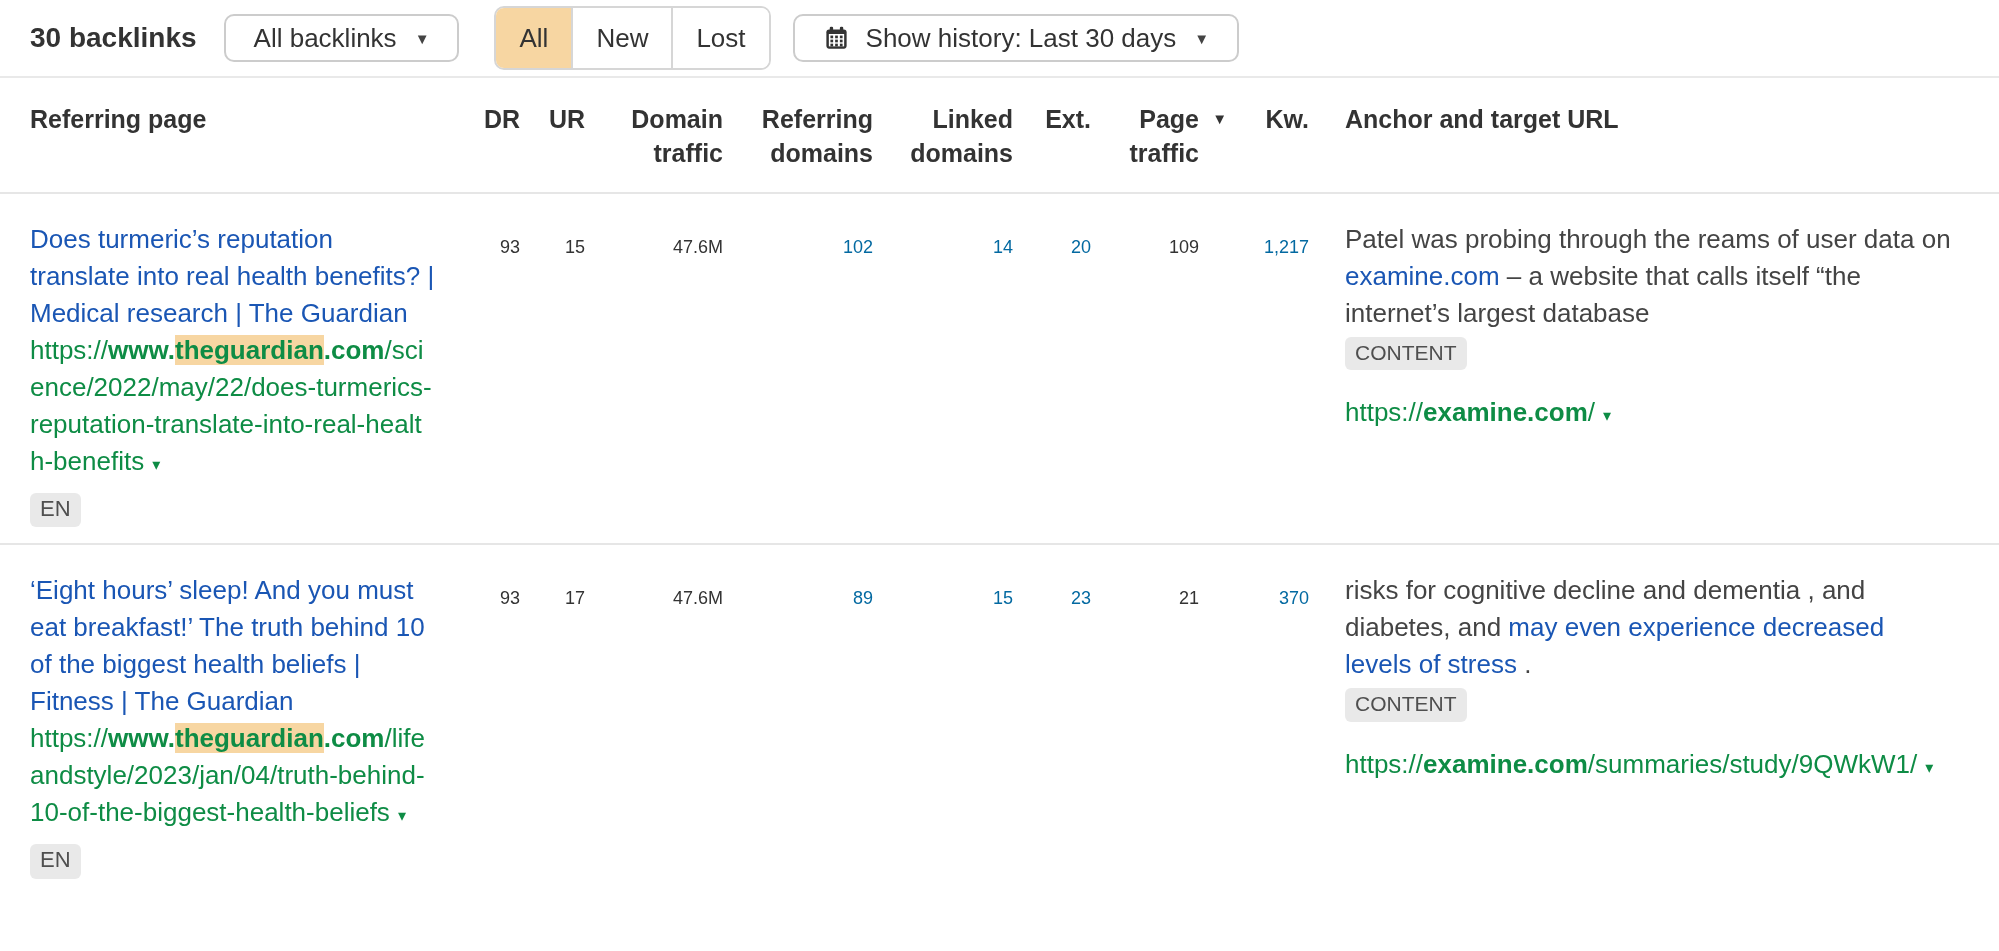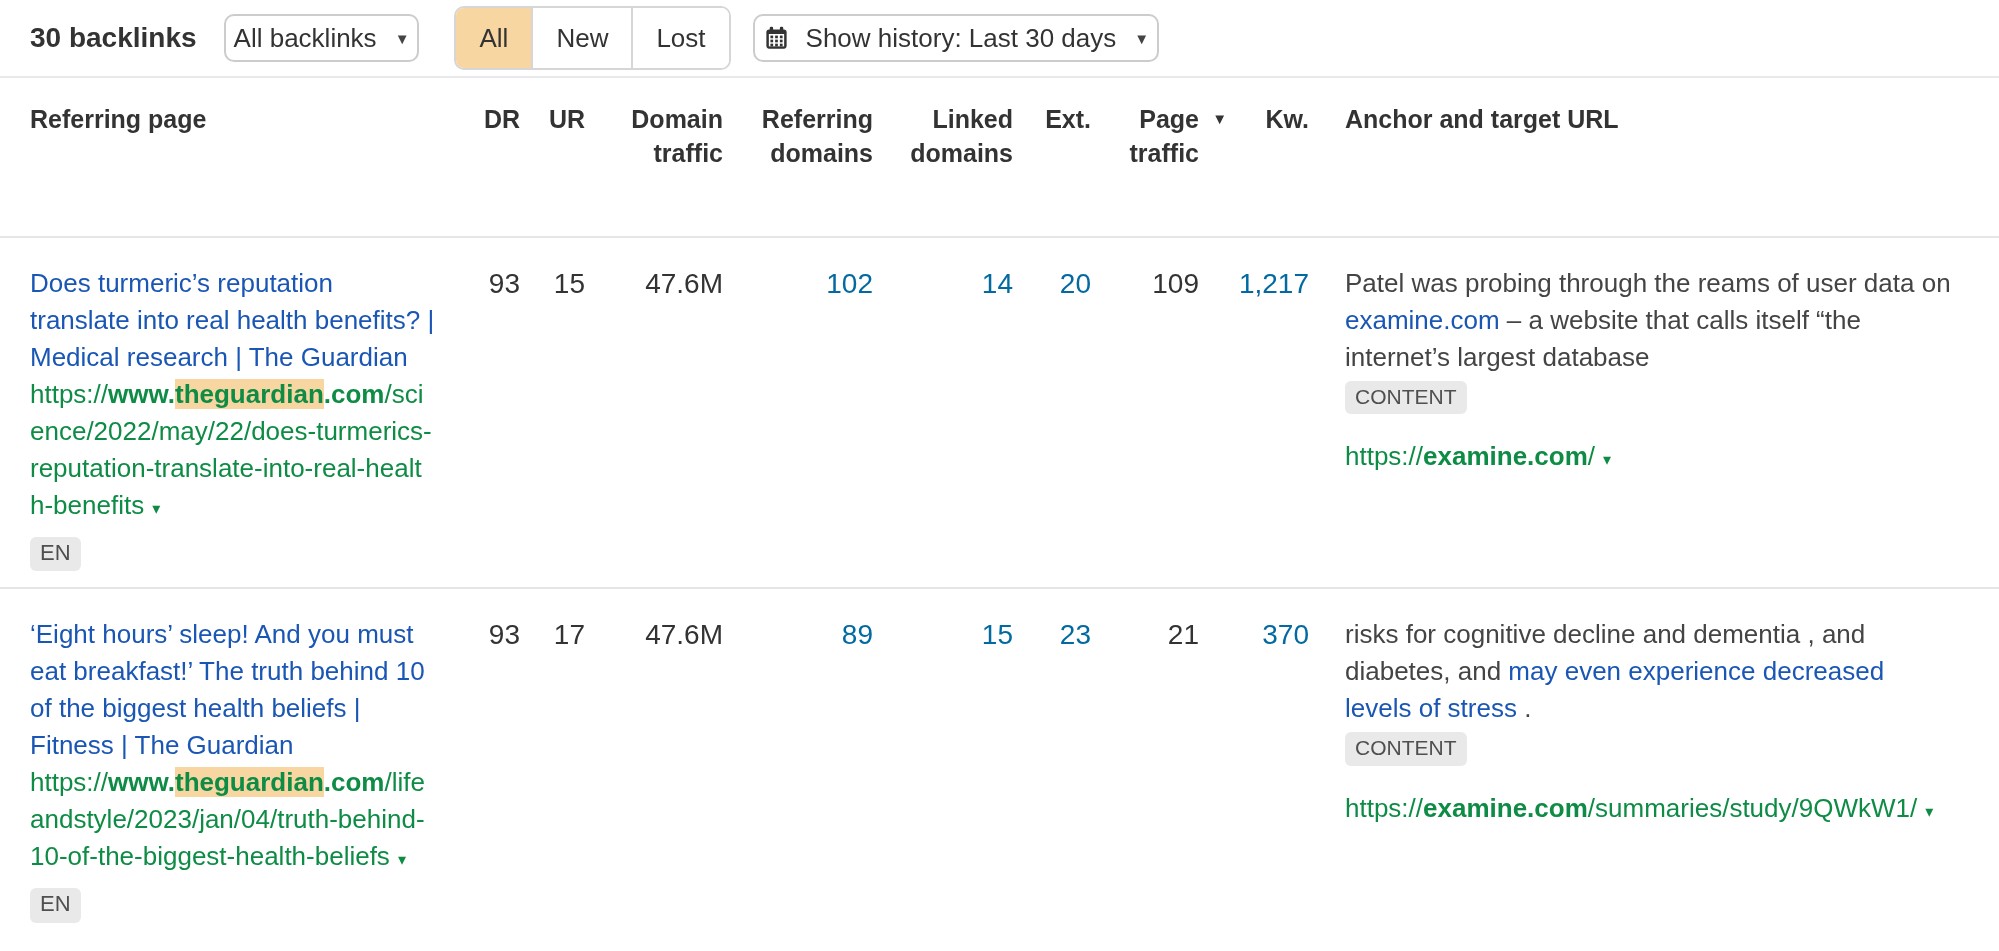--- a/index.html
+++ b/index.html
@@ -3,52 +3,52 @@
 <meta charset="utf-8">
 <style>
   * { margin:0; padding:0; box-sizing:border-box; }
   html,body { width:1999px; height:951px; overflow:hidden; background:#fff;
     font-family:"Liberation Sans","DejaVu Sans",sans-serif; color:#333; }
 
   
   .toolbar { display:flex; align-items:center; height:78px; padding-left:30px;
     border-bottom:2px solid #e9e9e9; }
   .count { font-size:28px; font-weight:bold; color:#333; }
-  .btn { display:flex; align-items:center; height:48px; padding:0 8px;
+  .btn { display:flex; align-items:center; height:48px; padding:0 28px;
     background:#fff; border:2px solid #ccc; border-radius:10px; font-size:26px;
     color:#333; cursor:pointer; }
   .btn .caret { font-size:15px; margin-left:18px; color:#444; }
   .filter-btn { margin-left:27px; }
   .segmented { display:flex; height:64px; margin-left:35px;
     border:2px solid #d6d6d6; border-radius:10px; overflow:hidden; background:#fff; }
   .seg { display:flex; align-items:center; padding:0 23px; font-size:26px;
     background:#fff; border:none; border-left:2px solid #d6d6d6; cursor:pointer; color:#333; }
   .seg:first-child { border-left:none; }
   .seg.active { background:#f7d6a2; }
   .history-btn { margin-left:22px; }
   .history-btn svg { margin-right:16px; }
 
   
   .grid { display:grid;
     grid-template-columns:425px 65px 65px 138px 150px 140px 78px 108px 110px 1fr;
     padding-left:30px; }
   .right { text-align:right; }
 
   
-  .thead { border-bottom:2px solid #e6e6e6; height:160px; }
+  .thead { border-bottom:2px solid #e6e6e6; height:116px; }
   .hc { padding-top:24px; font-size:25px; font-weight:bold; line-height:34px; color:#333; }
   .hc.sortable { cursor:pointer; }
   .sort-wrap { position:relative; display:block; }
   .sort-caret { position:absolute; right:-28px; top:0; font-size:15px; color:#333; }
   .anchor-pad { padding-left:36px; }
 
   
   .row { }
   .row + .row { border-top:2px solid #e6e6e6; }
-  .cell { padding-top:27px; font-size:28px; line-height:37px; }
+  .cell { padding-top:35px; font-size:18px; line-height:37px; }
   .cell.num { text-align:right; color:#333; }
   .cell.num .lnk { color:#0369a1; cursor:pointer;margin-left:16px; }
 
   .ref-cell { padding:27px 20px 16px 0; }
   .title-link { color:#1a56b4; font-size:26px; line-height:37px; cursor:pointer; display:block; }
   .url { color:#0e8c45; font-size:26px; line-height:37px; word-break:break-all; cursor:pointer; display:block; }
   .url b { font-weight:bold; }
   .url .hl { background:#f7d6a2; }
   .url-caret { color:#0e8c45; font-size:16px; margin-left:8px; cursor:pointer; }
 

